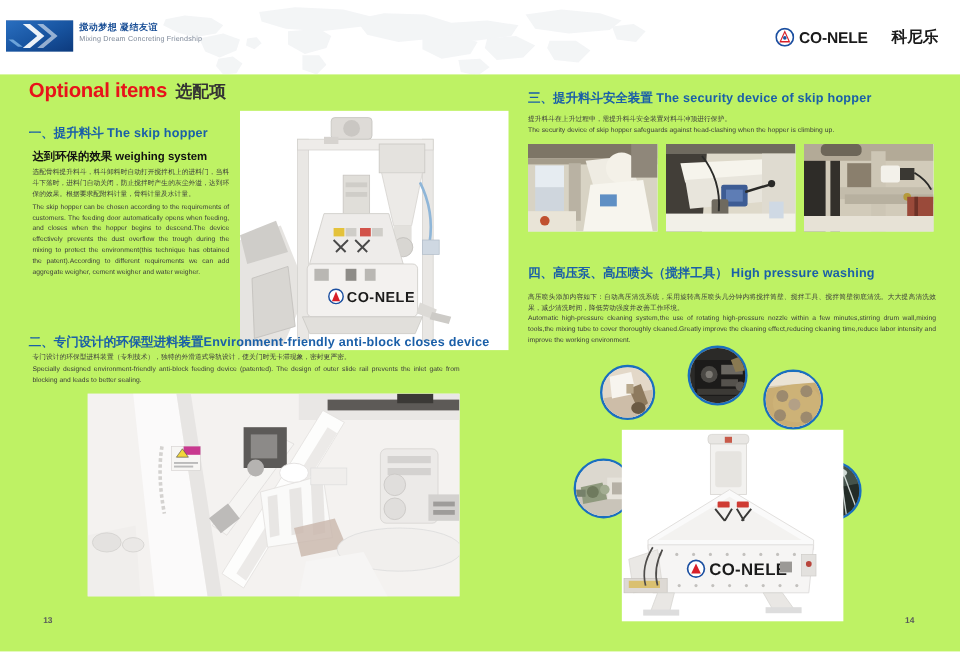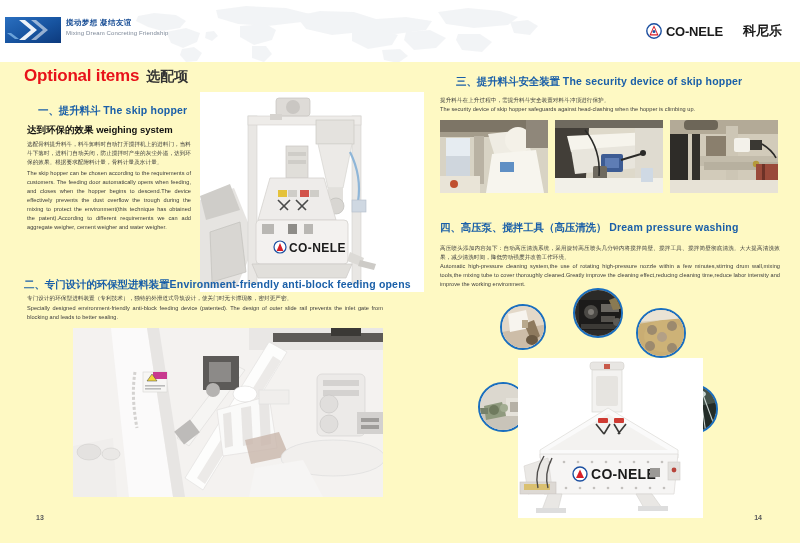--- a/index.html
+++ b/index.html
@@ -5,21 +5,21 @@
   * { box-sizing: border-box; margin: 0; padding: 0; }
   html, body {
     width: 800px; height: 543px;
     background: #ffffff;
     font-family: "Liberation Sans", "DejaVu Sans", sans-serif;
     overflow: hidden;
   }
   .page {
     position: relative;
     width: 800px; height: 543px;
-    background: #fef9c3;
+    background: #bef264;
   }
 
   
   .header {
     position: absolute; left: 0; top: 0;
     width: 800px; height: 62px;
     background: #ffffff;
     overflow: hidden;
   }
   .worldmap {
@@ -86,21 +86,21 @@
     font-size: 5.6px; color: #3b3b3b; line-height: 1.62;
     text-align: justify; letter-spacing: .05px;
   }
   .body-en {
     font-size: 5.6px; color: #3b3b3b; line-height: 1.62;
     text-align: justify; letter-spacing: .05px;
   }
 
   
   .lc-title { position: absolute; left: 0; top: 0; text-decoration: underline; }
-  .lc-h2-1  { position: absolute; left: 0; top: 38px; margin-left: 14px; }
+  .lc-h2-1  { position: absolute; left: 0; top: 38px; }
   .lc-h3    { position: absolute; left: 3px; top: 58px; }
   .lc-text  { position: absolute; left: 3px; top: 74px; width: 164px; }
   .lc-h2-2  { position: absolute; left: 0; top: 212px; }
   .lc-text2 { position: absolute; left: 3px; top: 228px; width: 356px; }
 
   .photo {
     background: #efefef;
     position: relative; overflow: hidden;
   }
   
@@ -111,21 +111,21 @@
   }
   
   .wide-photo {
     position: absolute; left: 49px; top: 262px;
     width: 310px; height: 169px;
     overflow: hidden;
     background: #f2f0ee;
   }
 
   
-  .rc-h2-1  { position: absolute; left: 16px; top: 9px; }
+  .rc-h2-1  { position: absolute; left: 0; top: 9px; }
   .rc-text1 { position: absolute; left: 0; top: 30px; width: 340px; }
   .rc-photos{ position: absolute; left: 0; top: 54px; width: 340px;
               display: flex; gap: 7px; }
   .rc-photos .photo { width: 108px; height: 73px; }
   .rc-h2-2  { position: absolute; left: 0; top: 155px; }
   .rc-text2 { position: absolute; left: 0; top: 178px; width: 340px; }
   .rc-figure{ position: absolute; left: 0; top: 222px; width: 340px; height: 230px; }
 
   .circ {
     position: absolute;
@@ -275,21 +275,21 @@
         <circle cx="80" cy="155" r="6" fill="#ffffff" stroke="#1b4fa0" stroke-width="1.2"></circle>
         <path d="M80 151 L83.4 159 L76.6 159 Z" fill="#d81f28"></path>
         <text x="89" y="160" font-family="Liberation Sans, sans-serif" font-size="12" font-weight="bold" fill="#1b1b1b" letter-spacing="0.4">CO-NELE</text>
 
         <path d="M150,160 l14,6 l-3,8 l-14,-5 z" fill="#dcdad6"></path>
         <path d="M160,168 l16,4 l-2,6 l-16,-4 z" fill="#cdcbc7"></path>
       </svg>
     </div>
 
     <div class="lc-h2-2 h2">
-      <span>二、专门设计的环保型进料装置</span><span class="en">Environment-friendly anti-block feeding opens</span>
+      <span>二、专门设计的环保型进料装置</span><span class="en">Environment-friendly anti-block closes device</span>
     </div>
 
     <div class="lc-text2">
       <div class="body-cn">专门设计的环保型进料装置（专利技术），独特的外滑道式导轨设计，使关门时无卡滞现象，密封更严密。</div>
       <div class="body-en" style="margin-top:1px">Specially designed environment-friendly anti-block feeding device (patented). The design of outer slide rail prevents the inlet gate from blocking and leads to better sealing.</div>
     </div>
 
     <div class="wide-photo">
       <svg width="310" height="169" viewBox="0 0 310 169" preserveAspectRatio="none">
         <rect width="310" height="169" fill="#f4f2f0"></rect>
@@ -413,22 +413,22 @@
           <circle cx="86" cy="44" r="3.2" fill="#b59a3a"></circle>
           <rect x="36" y="16" width="20" height="20" fill="#8a7f6d"></rect>
           <rect x="86" y="44" width="22" height="16" fill="#9a4a3a"></rect>
           <rect x="92" y="44" width="3" height="16" fill="#6d3227"></rect>
           <rect x="0" y="60" width="108" height="13" fill="#e7e2d6"></rect>
         </svg>
       </div>
     </div>
 
     <div class="rc-h2-2 h2">
-      <span>四、高压泵、搅拌工具（高压清洗）</span>
-      <span class="en">Dream pressure washing</span>
+      <span>四、高压泵、高压喷头（搅拌工具）</span>
+      <span class="en">High pressure washing</span>
     </div>
 
     <div class="rc-text2">
       <div class="body-cn">高压喷头添加内容如下：自动高压清洗系统，采用旋转高压喷头几分钟内将搅拌筒壁、搅拌工具、搅拌简壁彻底清洗。大大提高清洗效果，减少清洗时间，降低劳动强度并改善工作环境。</div>
       <div class="body-en">Automatic high-pressure cleaning system,the use of rotating high-pressure nozzle within a few minutes,stirring drum wall,mixing tools,the mixing tube to cover thoroughly cleaned.Greatly improve the cleaning effect,reducing cleaning time,reduce labor intensity and improve the working environment.</div>
     </div>
 
     <div class="rc-figure">
 
       <div class="circ" style="left:60px; top:16px; width:46px; height:46px;">

